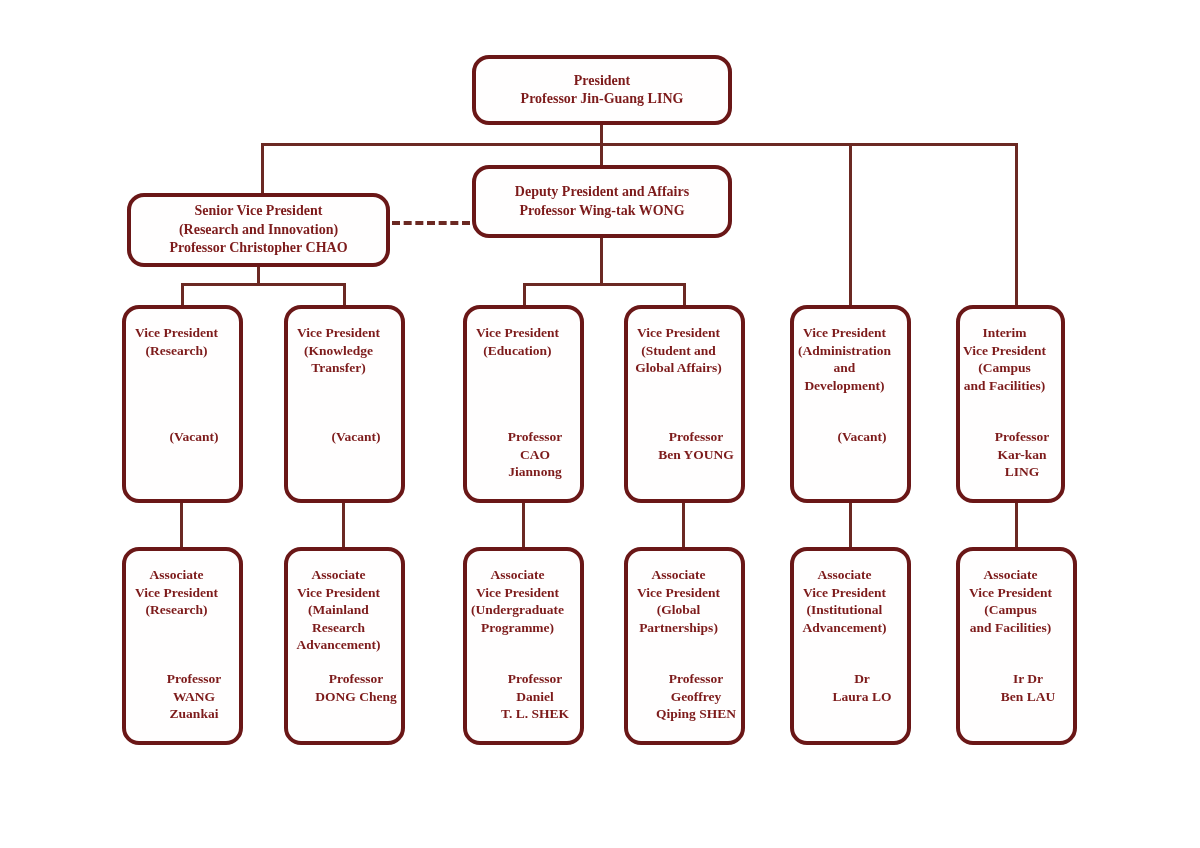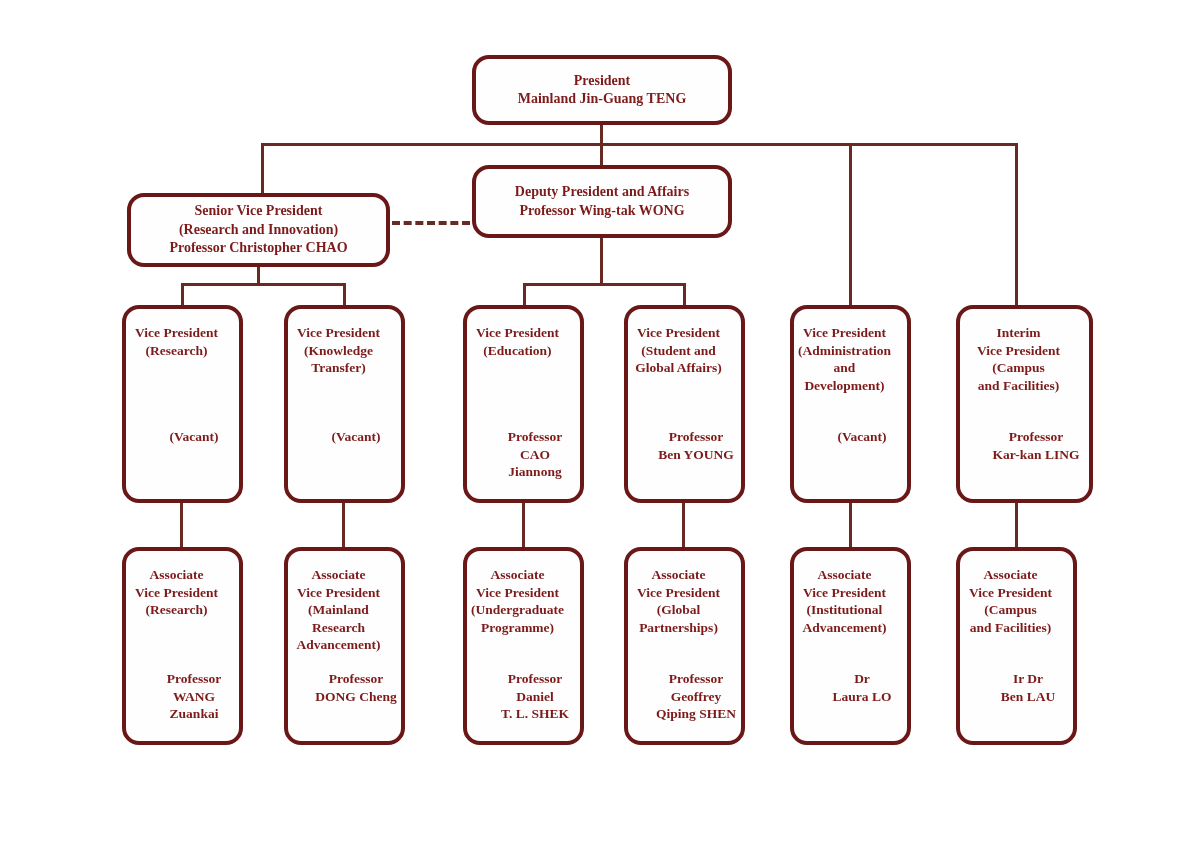--- a/index.html
+++ b/index.html
@@ -47,21 +47,21 @@
 
   <div class="vline" style="left:180px; top:501px; height:48px;"></div>
   <div class="vline" style="left:342px; top:501px; height:48px;"></div>
   <div class="vline" style="left:522px; top:501px; height:48px;"></div>
   <div class="vline" style="left:682px; top:501px; height:48px;"></div>
   <div class="vline" style="left:849px; top:501px; height:48px;"></div>
   <div class="vline" style="left:1015px; top:501px; height:48px;"></div>
 
   <div class="box flexcenter" style="left:472px; top:55px; width:260px; height:70px;">
     <span class="pre">President
-Mainland Jin-Guang TENG</span>
+Professor Jin-Guang LING</span>
   </div>
 
   <div class="box flexcenter" style="left:127px; top:193px; width:263px; height:74px;">
     <span class="pre">Senior Vice President
 (Research and Innovation)
 Professor Christopher CHAO</span>
   </div>
 
   <div class="box flexcenter" style="left:472px; top:165px; width:260px; height:73px;">
     <span class="pre">Deputy President and Affairs
@@ -92,21 +92,21 @@
     <span class="person">Professor
 Ben YOUNG</span>
   </div>
   <div class="box" style="left:790px; top:305px; width:121px; height:198px;">
     <span class="title">Vice President
 (Administration
 and
 Development)</span>
     <span class="person">(Vacant)</span>
   </div>
-  <div class="box" style="left:956px; top:305px; width:137px; height:198px;">
+  <div class="box" style="left:956px; top:305px; width:109px; height:198px;">
     <span class="title">Interim
 Vice President
 (Campus
 and Facilities)</span>
     <span class="person">Professor
 Kar-kan LING</span>
   </div>
 
   <div class="box" style="left:122px; top:547px; width:121px; height:198px;">
     <span class="title">Associate

